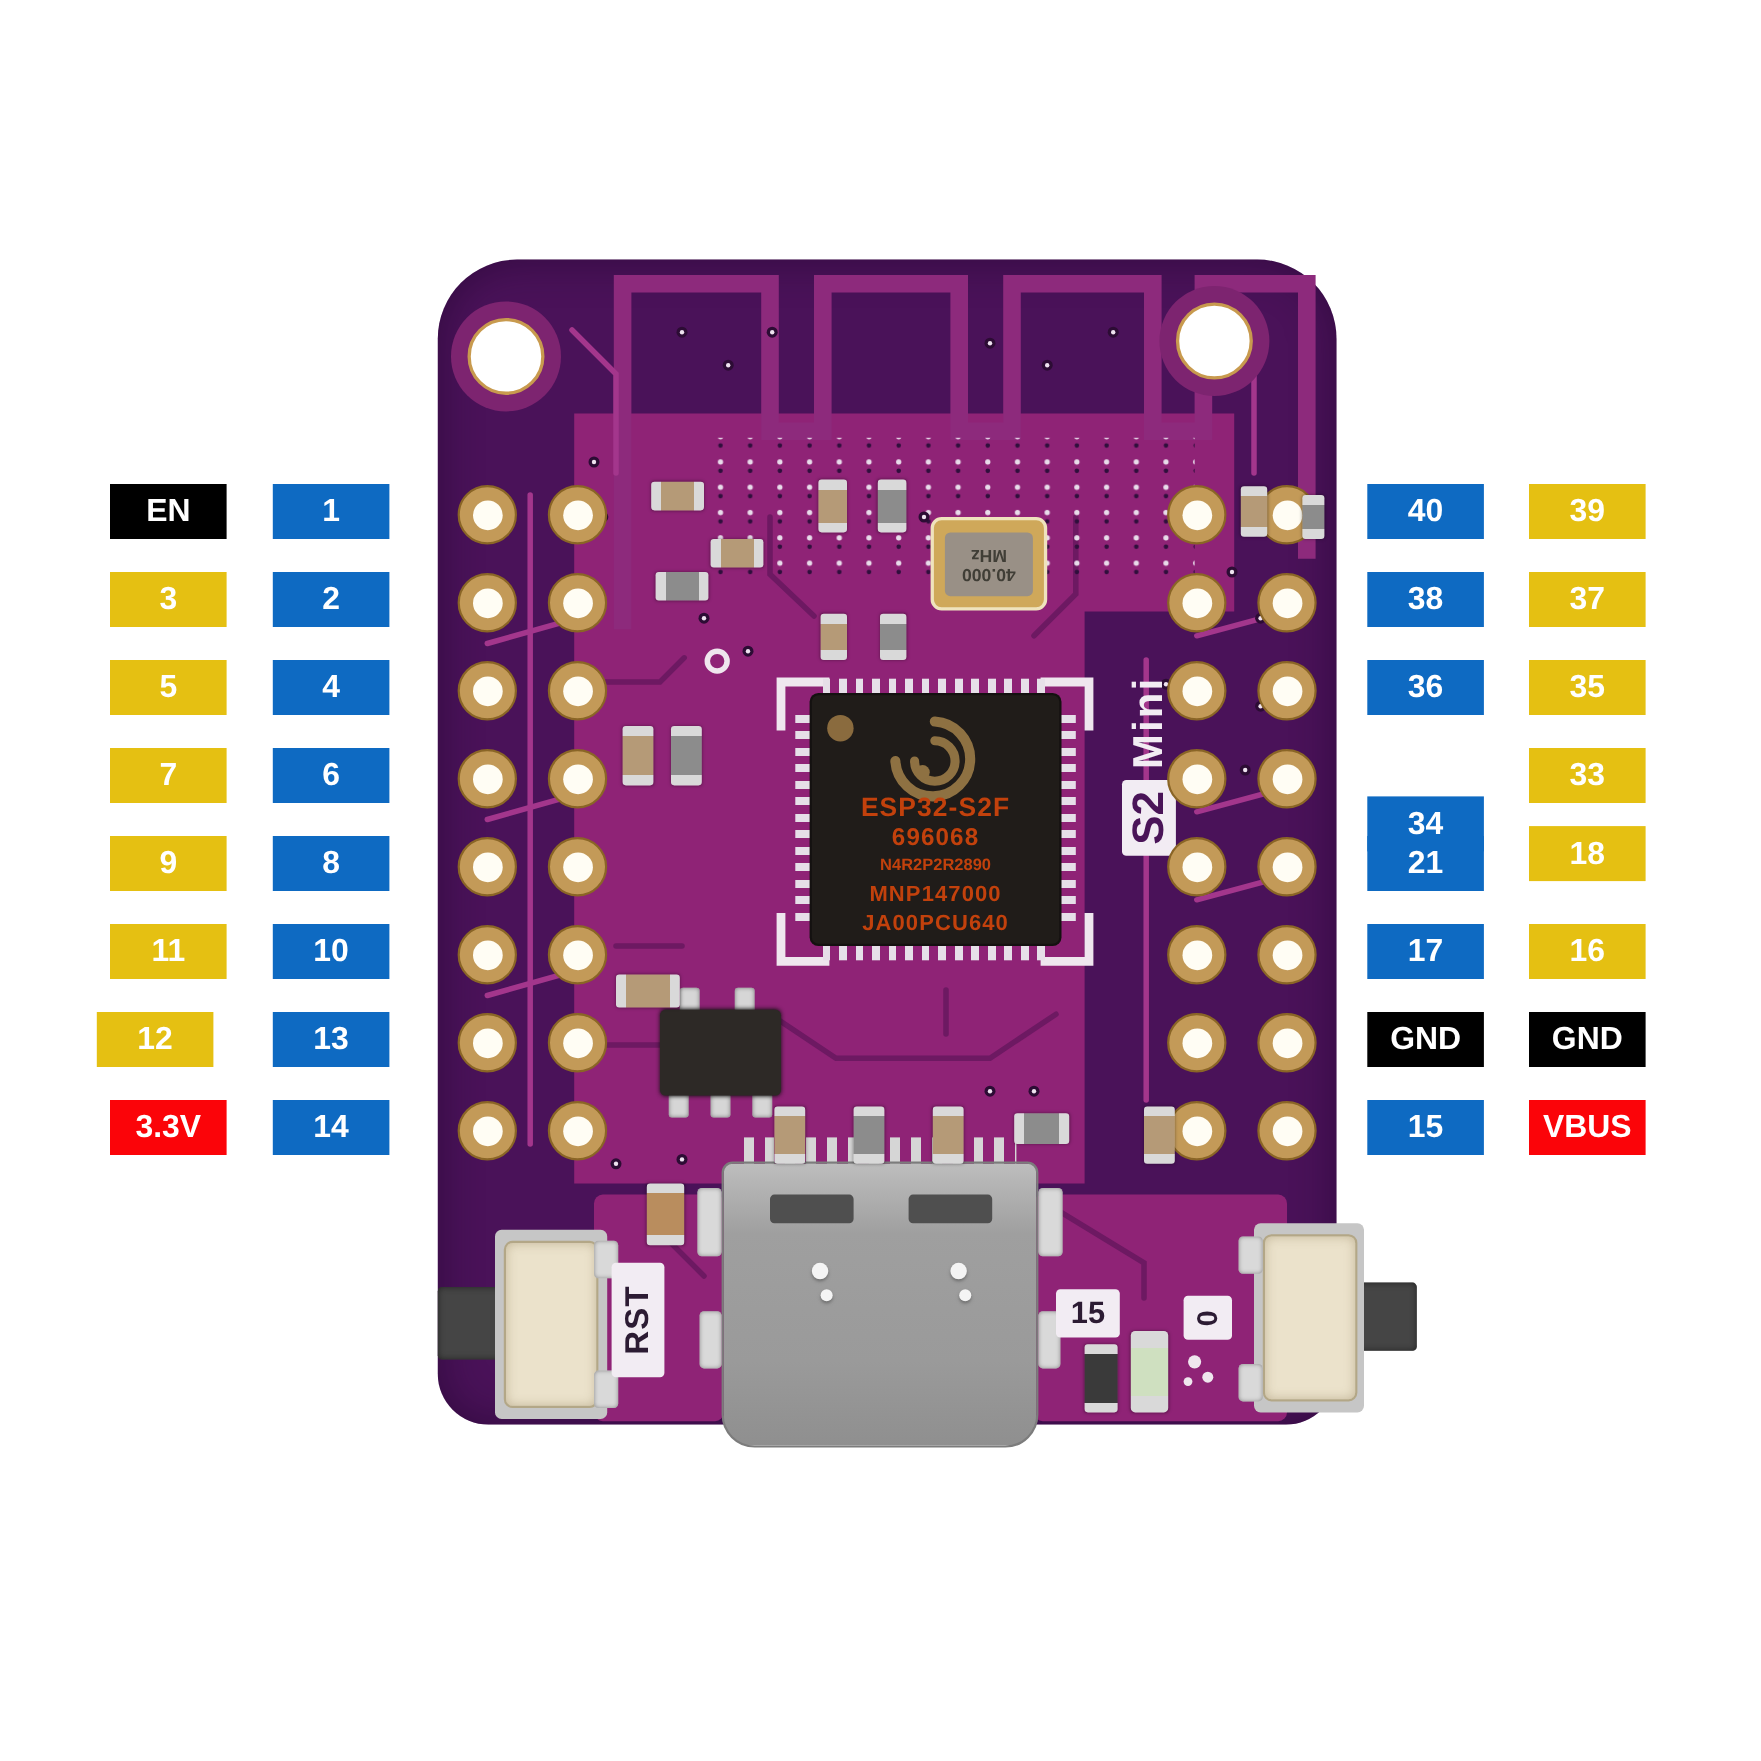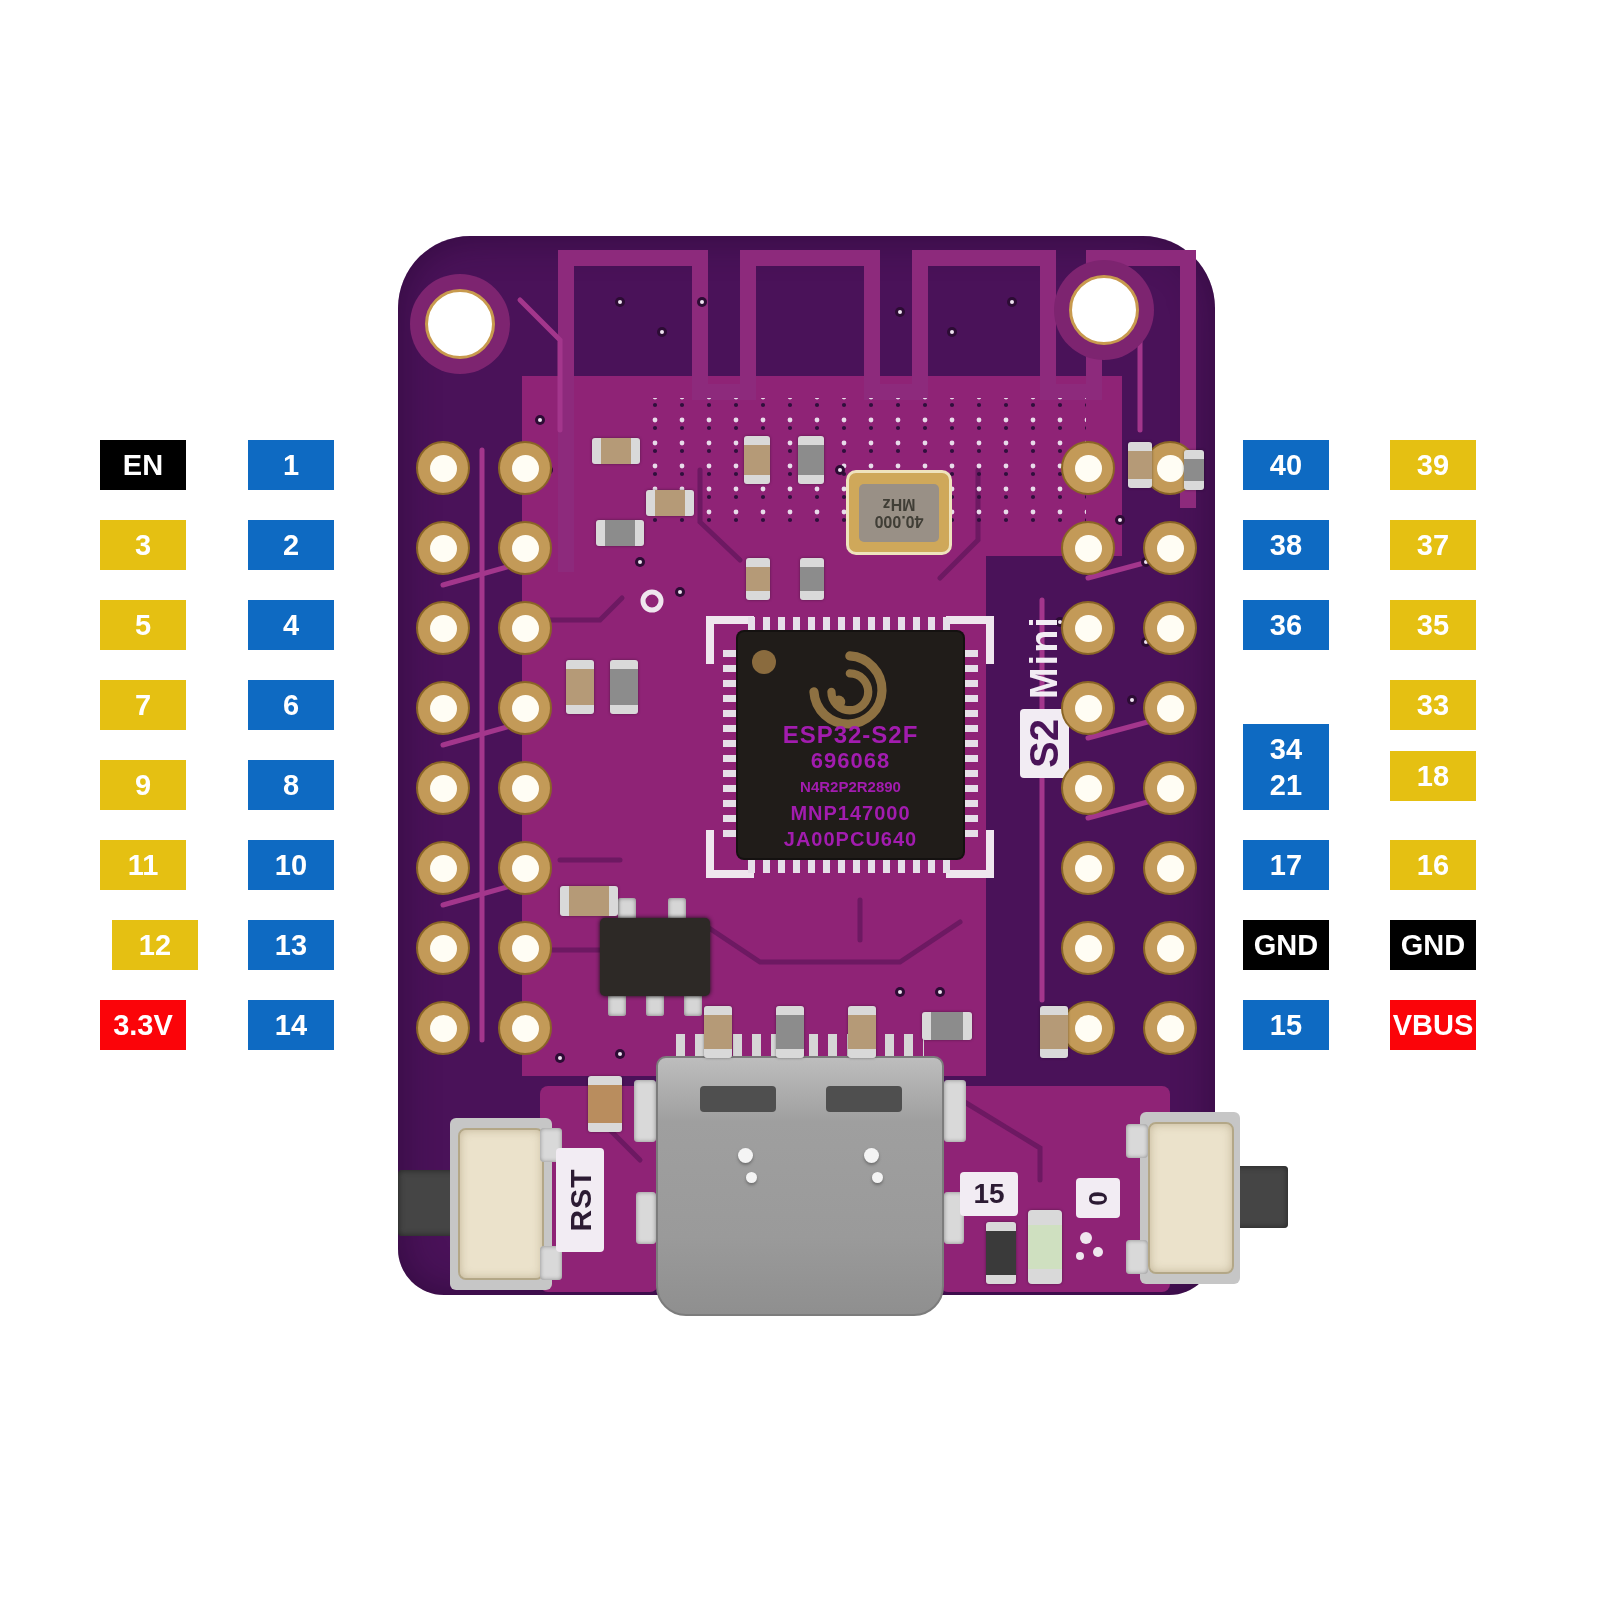--- a/index.html
+++ b/index.html
@@ -1,21 +1,21 @@
 <!DOCTYPE html>
 <html><head>
 <meta charset="utf-8">
 <style>
   html,body{margin:0;padding:0;background:#ffffff;}
   #stage{position:relative;width:1601px;height:1601px;background:#ffffff;overflow:hidden;
          font-family:"Liberation Sans",sans-serif;}
   .abs{position:absolute;}
 
   
-  .pin-label{position:absolute;width:86px;height:50px;display:flex;align-items:center;
+  .pin-label{position:absolute;width:106px;height:50px;display:flex;align-items:center;
              justify-content:center;color:#ffffff;font:700 29px "Liberation Sans",sans-serif;}
   .pin-blue{background:#0e6ac2;}
   .pin-yellow{background:#e5c012;}
   .pin-red{background:#fb0409;}
   .pin-black{background:#000000;}
 
   
   .board{position:absolute;left:398px;top:236px;width:817px;height:1059px;
          background:#4a1259;border-radius:72px 72px 46px 46px;
          box-shadow:inset 0 0 40px rgba(20,0,30,.45);}
@@ -33,21 +33,21 @@
   .pad-hole{width:27px;height:27px;border-radius:50%;background:#fffdf4;}
 
   
   .chip{position:absolute;left:738px;top:632px;width:225px;height:226px;
         background:#201c19;border-radius:6px;box-shadow:0 0 0 2px #141110;}
   .chip-pins-h{position:absolute;left:748px;width:206px;height:15px;
                background:repeating-linear-gradient(90deg,#e6dfe8 0 7px,transparent 7px 15px);}
   .chip-pins-v{position:absolute;top:650px;width:15px;height:194px;
                background:repeating-linear-gradient(180deg,#e6dfe8 0 7px,transparent 7px 15px);}
   .chip-text{position:absolute;left:738px;top:722px;width:225px;text-align:center;
-             color:#a21caf;font-weight:700;line-height:26px;letter-spacing:1px;}
+             color:#c2410c;font-weight:700;line-height:26px;letter-spacing:1px;}
   .chip-text .l0{font-size:24px;}
   .chip-text .l1{font-size:22px;}
   .chip-text .l2{font-size:15px;letter-spacing:0;text-align:center;}
   .chip-text .l3{font-size:20px;}
   .chip-text .l4{font-size:20px;}
   .chip-dot{position:absolute;left:752px;top:650px;width:24px;height:24px;border-radius:50%;
             background:#8a6b3e;}
 
   
   .crystal{position:absolute;left:846px;top:470px;width:106px;height:85px;
@@ -291,21 +291,21 @@
   <div class="reg-leg" style="left:646px;top:994px;"></div>
   <div class="reg-leg" style="left:684px;top:994px;"></div>
   <div class="reg-body"></div>
 
 <div class="pin-label pin-black" style="left: 100px; top: 440px;">EN</div>
     <div class="pin-label pin-yellow" style="left: 100px; top: 520px;">3</div>
     <div class="pin-label pin-yellow" style="left: 100px; top: 600px;">5</div>
     <div class="pin-label pin-yellow" style="left: 100px; top: 680px;">7</div>
     <div class="pin-label pin-yellow" style="left: 100px; top: 760px;">9</div>
     <div class="pin-label pin-yellow" style="left: 100px; top: 840px;">11</div>
-    <div class="pin-label pin-yellow" style="left: 112px; top: 920px;">12</div>
+    <div class="pin-label pin-yellow" style="left: 88px; top: 920px;">12</div>
     <div class="pin-label pin-red" style="left: 100px; top: 1000px;">3.3V</div>
     <div class="pin-label pin-blue" style="left: 248px; top: 440px;">1</div>
     <div class="pin-label pin-blue" style="left: 248px; top: 520px;">2</div>
     <div class="pin-label pin-blue" style="left: 248px; top: 600px;">4</div>
     <div class="pin-label pin-blue" style="left: 248px; top: 680px;">6</div>
     <div class="pin-label pin-blue" style="left: 248px; top: 760px;">8</div>
     <div class="pin-label pin-blue" style="left: 248px; top: 840px;">10</div>
     <div class="pin-label pin-blue" style="left: 248px; top: 920px;">13</div>
     <div class="pin-label pin-blue" style="left: 248px; top: 1000px;">14</div>
     <div class="pin-label pin-blue" style="left: 1243px; top: 440px;">40</div>

